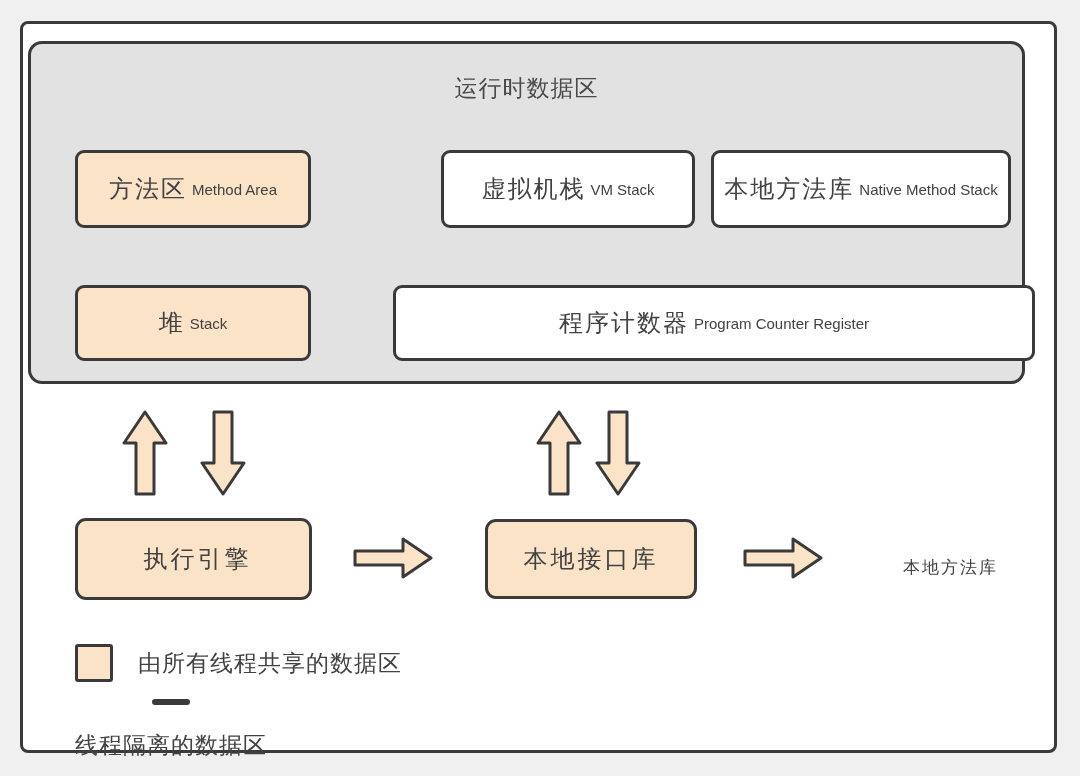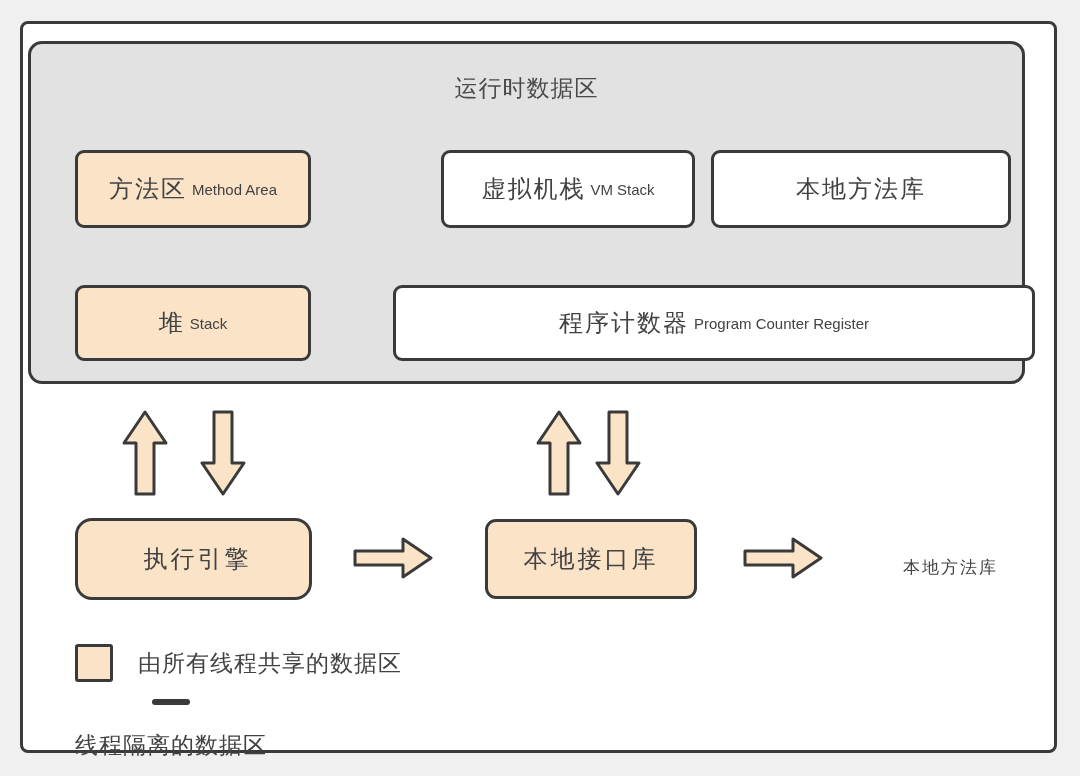--- a/index.html
+++ b/index.html
@@ -92,20 +92,21 @@
   <div class="box shared" style="left:52px;top:126px;width:236px;height:78px;">
     <div class="zh">方法区</div>
     <div class="en">Method Area</div>
   </div>
   <div class="box isolated" style="left:370px;top:126px;width:254px;height:78px;margin-left:48px;">
     <div class="zh">虚拟机栈</div>
     <div class="en">VM Stack</div>
   </div>
   <div class="box isolated" style="left:688px;top:126px;width:300px;height:78px;">
     <div class="zh">本地方法库</div>
+    <div class="en">Native Method Stack</div>
   </div>
 
   <div class="box shared" style="left:52px;top:261px;width:236px;height:76px;">
     <div class="zh">堆</div>
     <div class="en">Stack</div>
   </div>
   <div class="box isolated" style="left:370px;top:261px;width:642px;height:76px;">
     <div class="zh">程序计数器</div>
     <div class="en">Program Counter Register</div>
   </div>
@@ -117,21 +118,21 @@
     <polygon points="23,84 2,53 14,53 14,2 32,2 32,53 44,53"></polygon>
   </svg>
 
   <svg class="arrow" style="left:513px;top:386px;" width="46" height="86" viewBox="0 0 46 86">
     <polygon points="23,2 44,33 32,33 32,84 14,84 14,33 2,33"></polygon>
   </svg>
   <svg class="arrow" style="left:572px;top:386px;" width="46" height="86" viewBox="0 0 46 86">
     <polygon points="23,84 2,53 14,53 14,2 32,2 32,53 44,53"></polygon>
   </svg>
 
-  <div class="box shared" style="left:52px;top:494px;width:237px;height:82px;border-radius:17px;padding-left:8px;">
+  <div class="box shared" style="left:52px;top:494px;width:237px;height:82px;border-radius:11px;padding-left:8px;">
     <div class="single-label">执行引擎</div>
   </div>
 
   <svg class="arrow" style="left:330px;top:512px;" width="80" height="44" viewBox="0 0 80 44">
     <polygon points="2,15 50,15 50,3 78,22 50,41 50,29 2,29"></polygon>
   </svg>
 
   <div class="box shared" style="left:462px;top:495px;width:212px;height:80px;border-radius:11px;">
     <div class="single-label">本地接口库</div>
   </div>

